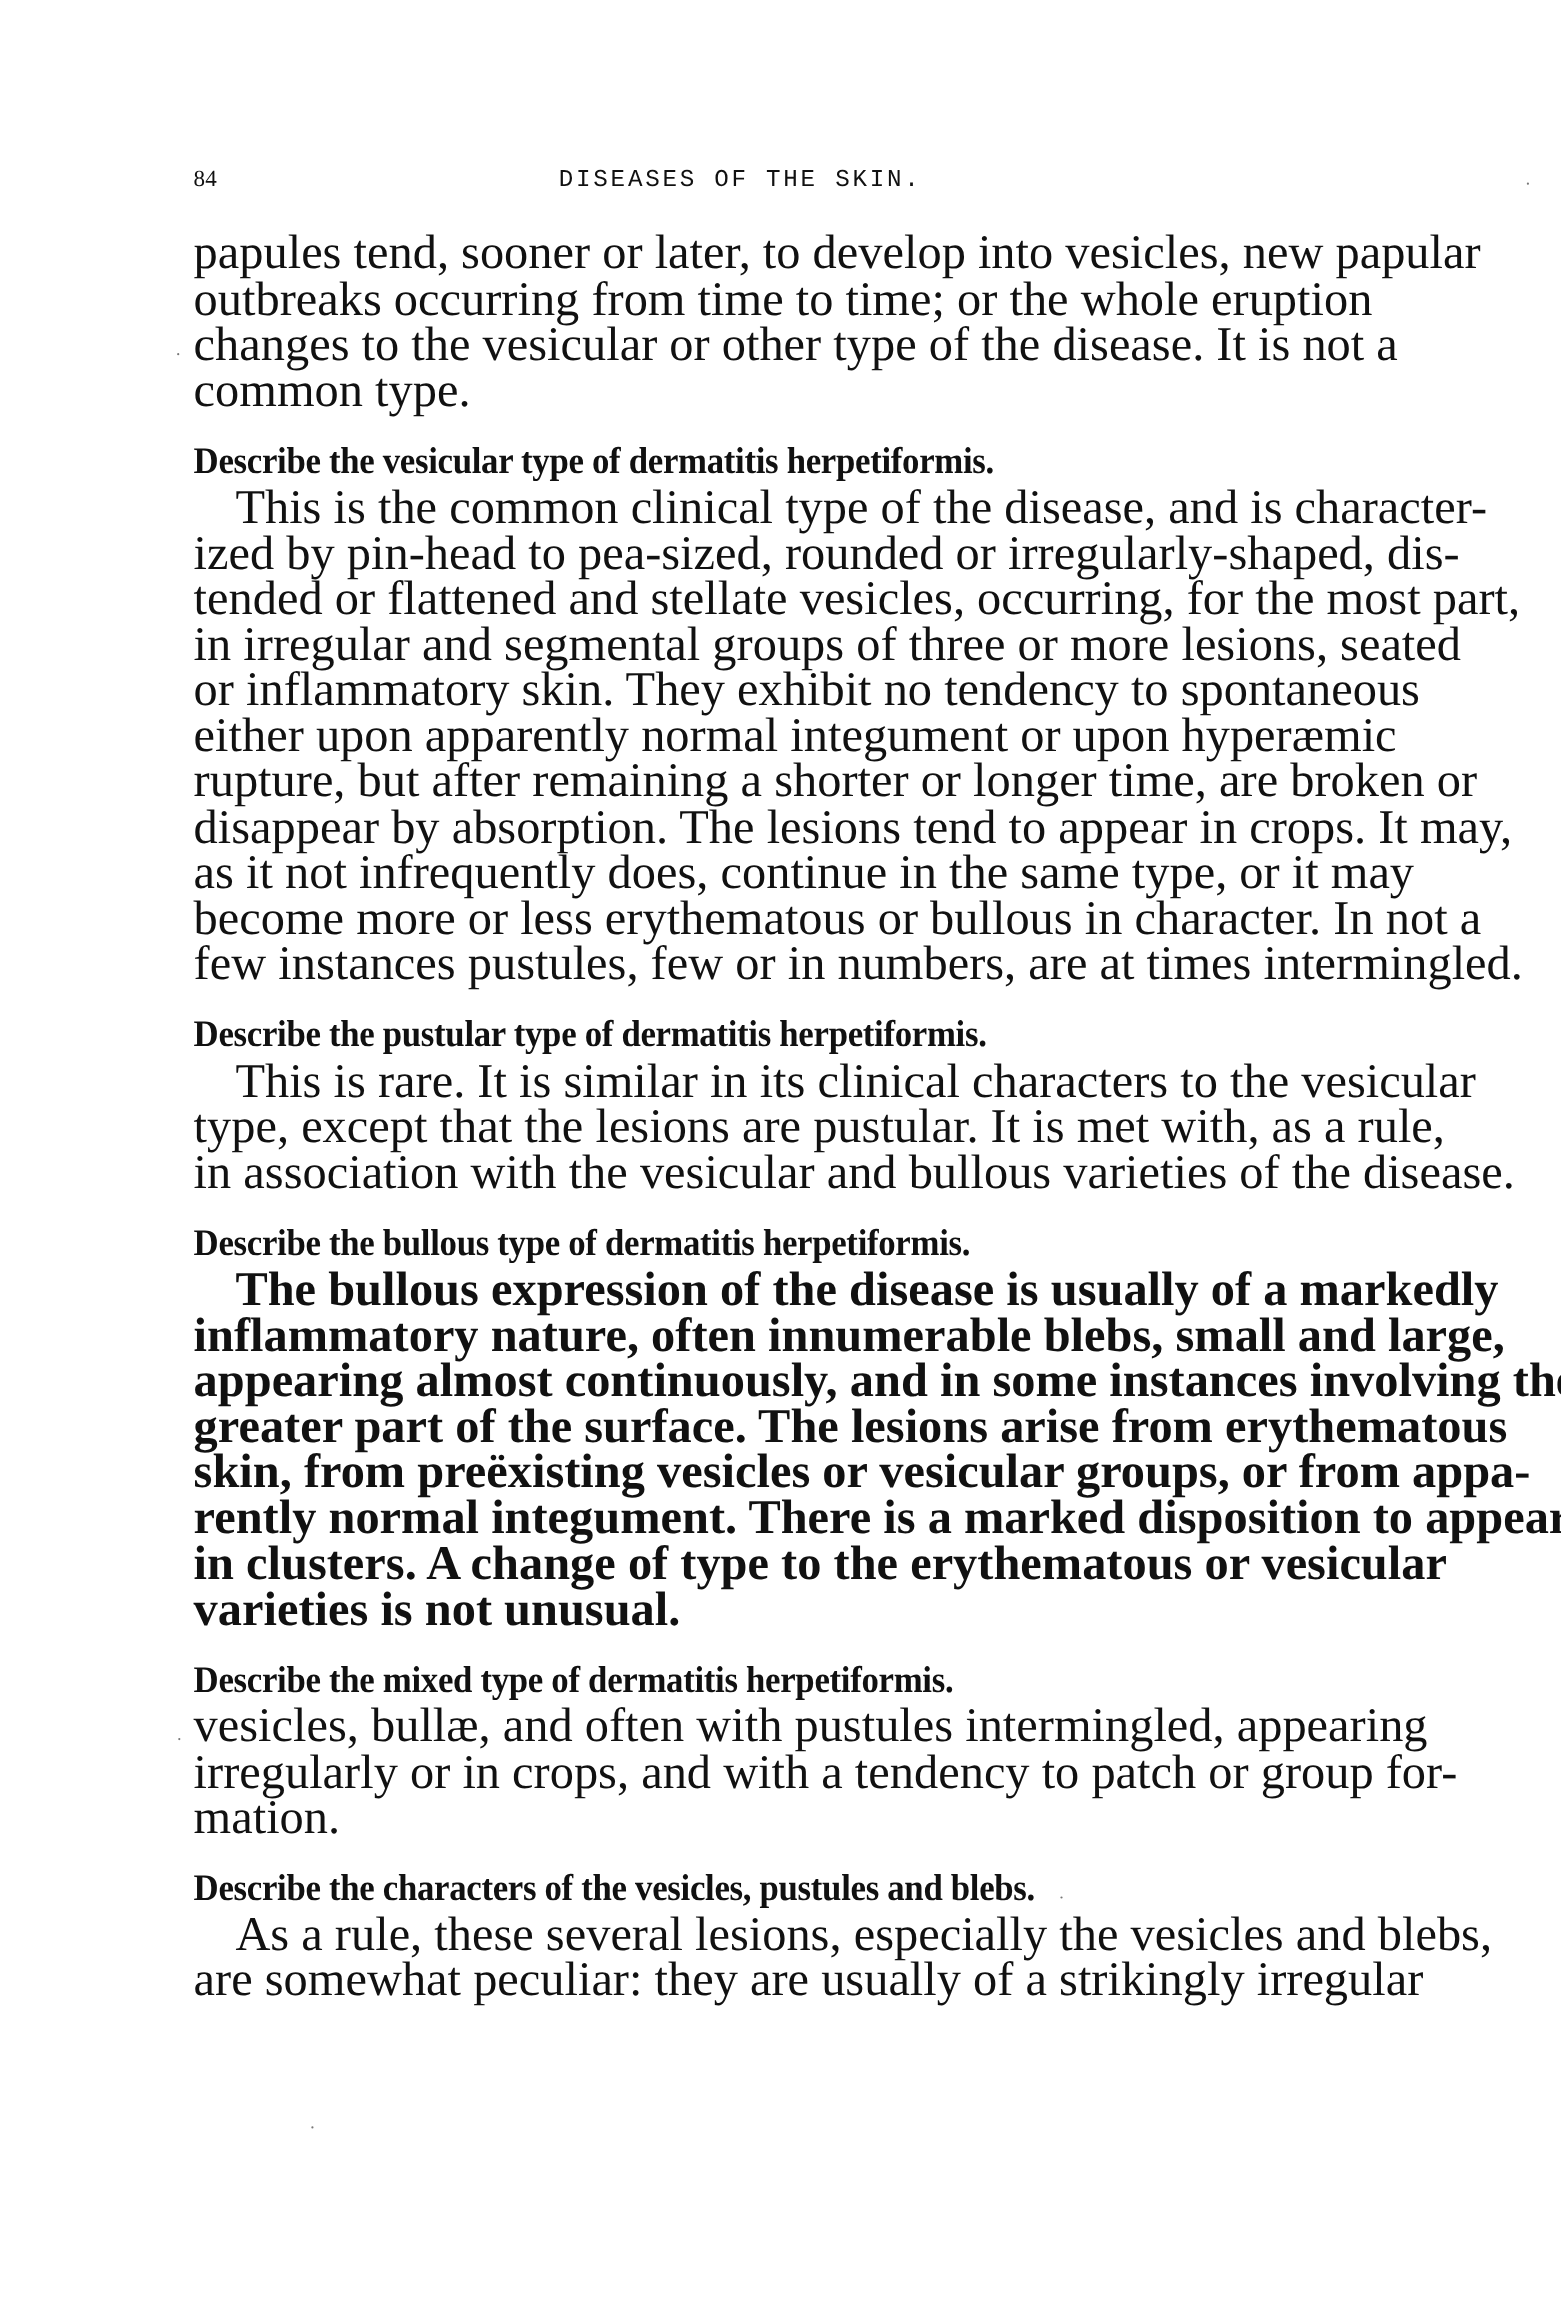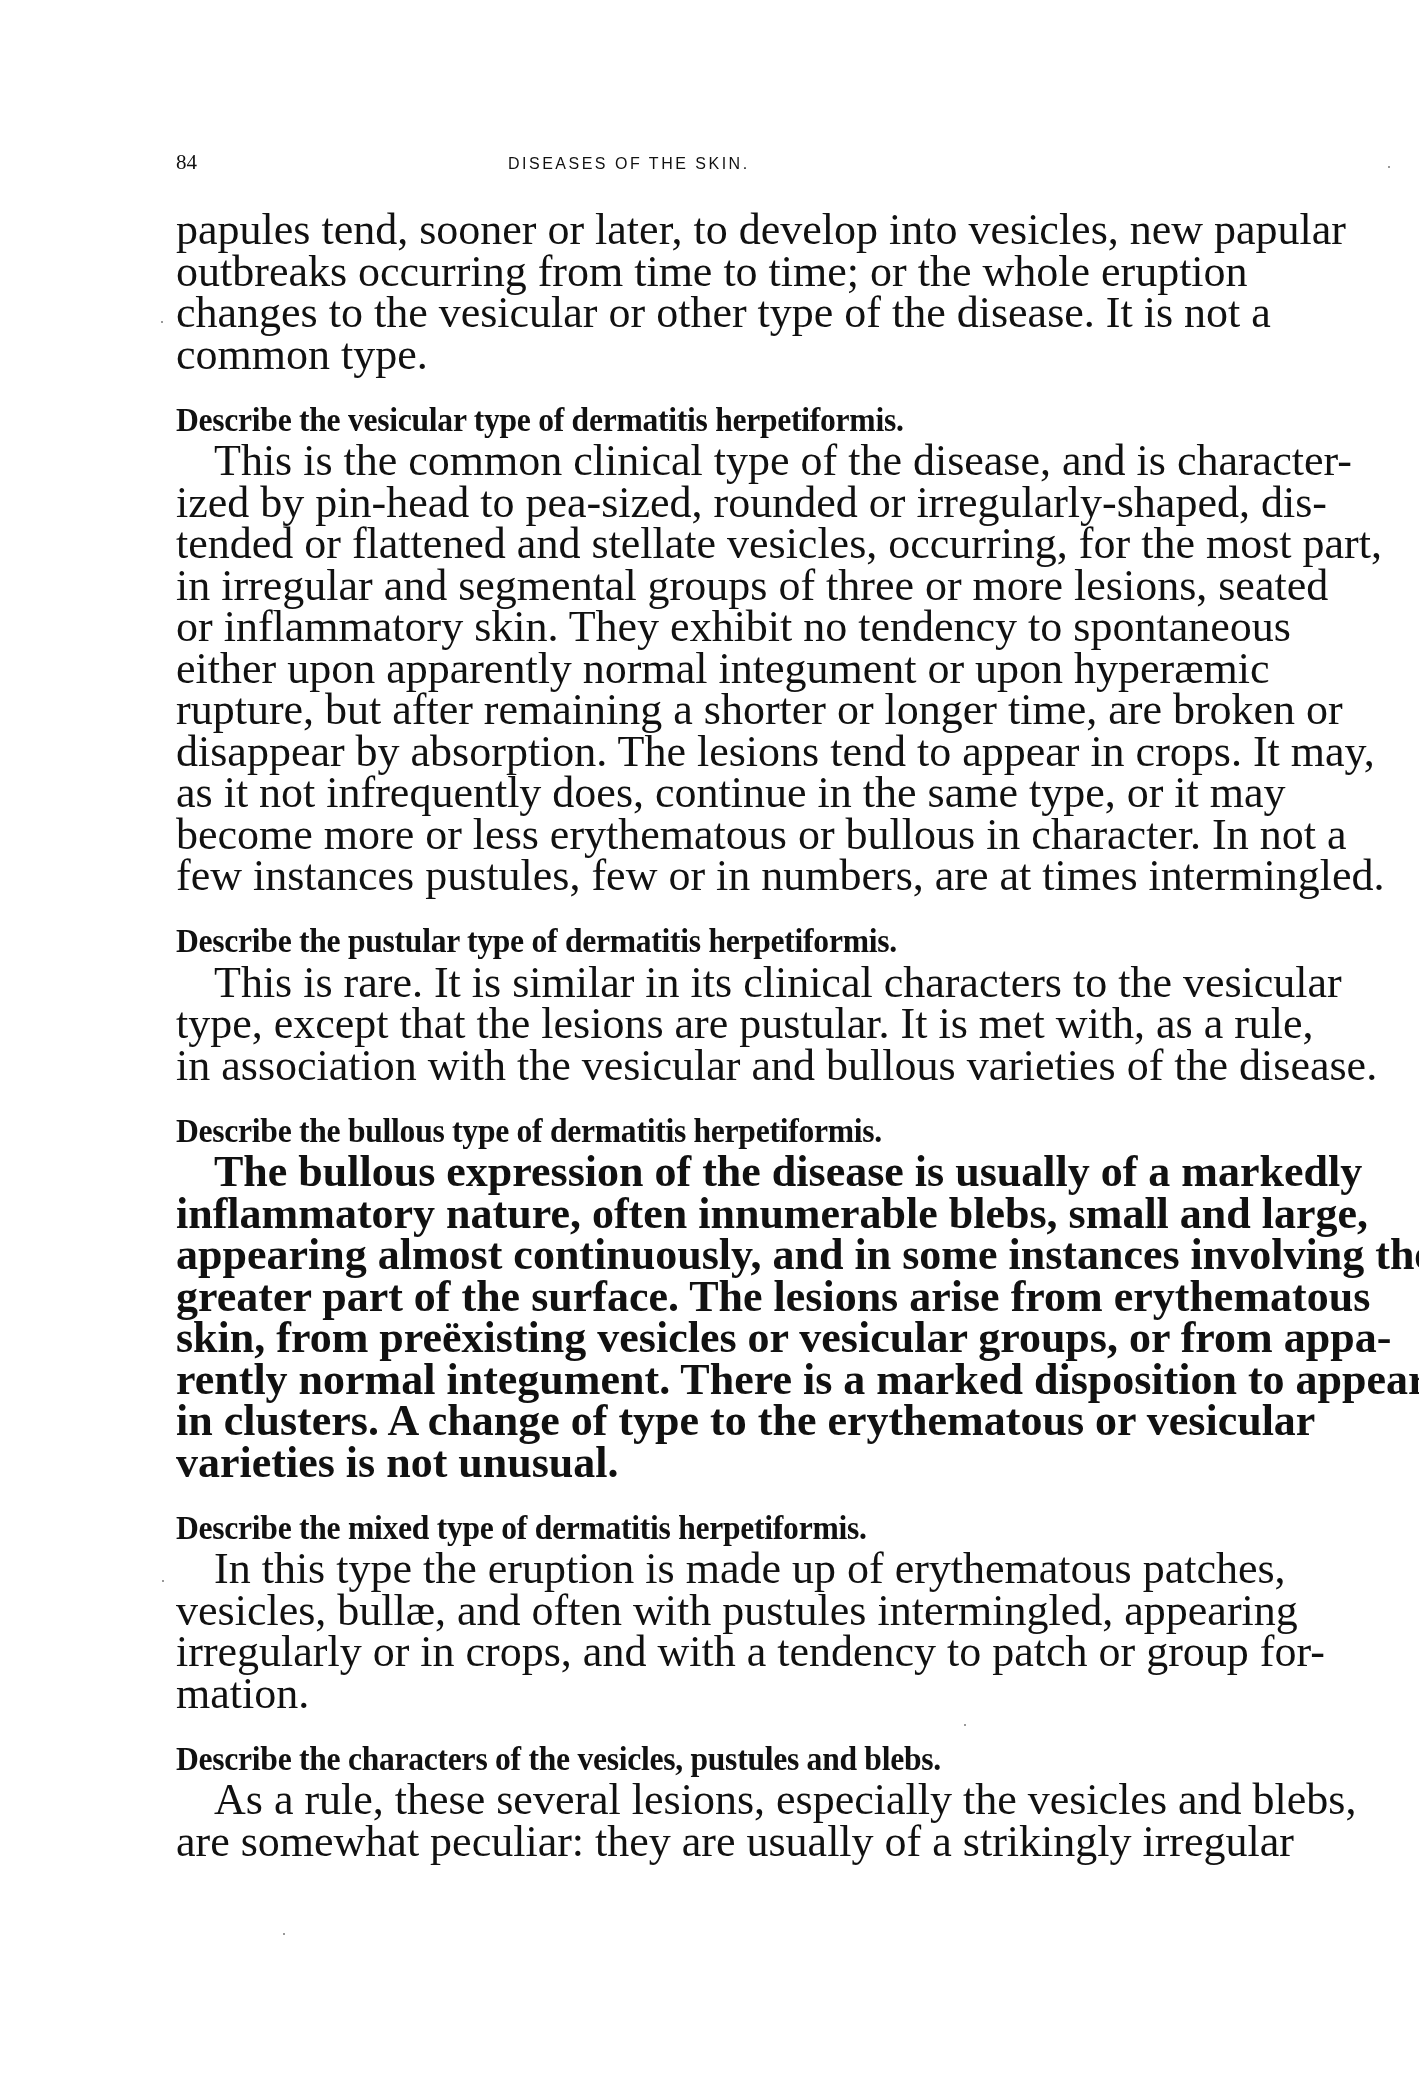--- a/index.html
+++ b/index.html
@@ -33,22 +33,22 @@
     left: 0;
     top: 0;
     font-family: "Liberation Serif", serif;
     font-size: 21px;
     line-height: 32px;
   }
   .running-title {
     position: absolute;
     left: 332px;
     top: 6px;
-    font-family: Liberation Sans, sans-serif;
-    font-size: 16px;
+    font-family: Liberation Mono, monospace;
+    font-size: 22px;
     letter-spacing: 2.5px;
     line-height: 24px;
     text-transform: uppercase;
   }
   .body-text {
     position: absolute;
     top: 209px;
     left: 0;
     width: 1046px;
   }
@@ -141,21 +141,20 @@
       <span class="line">appearing almost continuously, and in some instances involving the</span>
       <span class="line">greater part of the surface.  The lesions arise from erythematous</span>
       <span class="line">skin, from preëxisting vesicles or vesicular groups, or from appa-</span>
       <span class="line">rently normal integument.  There is a marked disposition to appear</span>
       <span class="line">in clusters.  A change of type to the erythematous or vesicular</span>
       <span class="line last">varieties is not unusual.</span>
     </p>
 
     <h2>Describe the mixed type of dermatitis herpetiformis.</h2>
     <p class="indent" style="text-indent: 0px;">
-      <span class="line" style="padding-left: 38px;">In this type the eruption is made up of erythematous patches,</span>
       <span class="line">vesicles, bullæ, and often with pustules intermingled, appearing</span>
       <span class="line">irregularly or in crops, and with a tendency to patch or group for-</span>
       <span class="line last">mation.</span>
     </p>
 
     <h2>Describe the characters of the vesicles, pustules and blebs.</h2>
     <p class="indent" style="text-indent: 0px;">
       <span class="line" style="padding-left: 38px;">As a rule, these several lesions, especially the vesicles and blebs,</span>
       <span class="line">are somewhat peculiar: they are usually of a strikingly irregular</span>
     </p>

